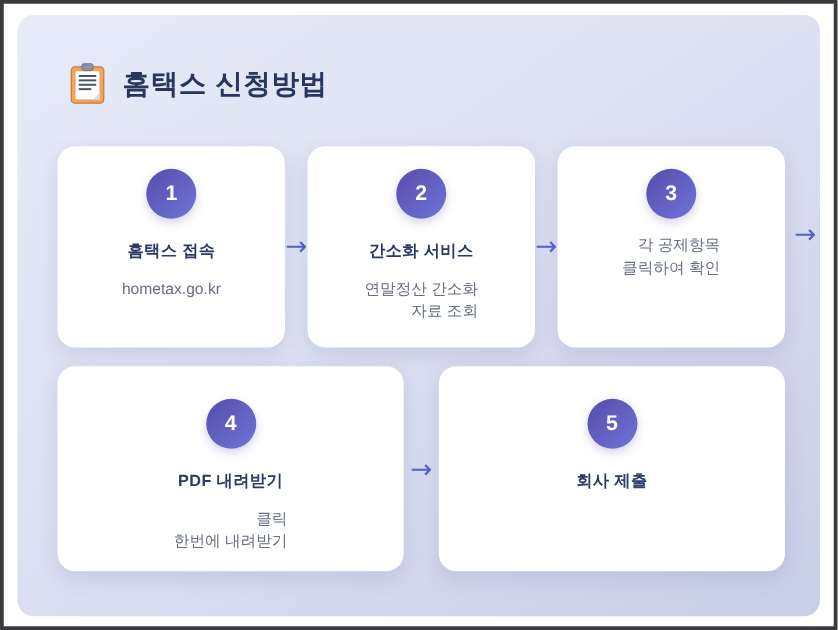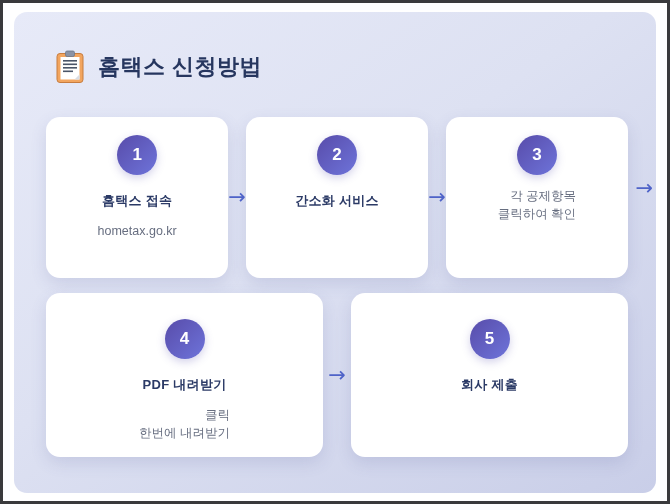--- a/index.html
+++ b/index.html
@@ -129,20 +129,24 @@
       </div>
     </div>
 
     <div class="arrow-cell">
       <span class="arrow-glyph">→</span>
     </div>
 
     <div class="card">
       <div class="circle">2</div>
       <div class="step-title">간소화 서비스</div>
+      <div class="step-desc">
+        <div>연말정산 간소화</div>
+        <div>자료 조회</div>
+      </div>
     </div>
 
     <div class="arrow-cell">
       <span class="arrow-glyph">→</span>
     </div>
 
     <div class="card">
       <div class="circle">3</div>
       <div class="step-desc">
         <div>각 공제항목</div>

